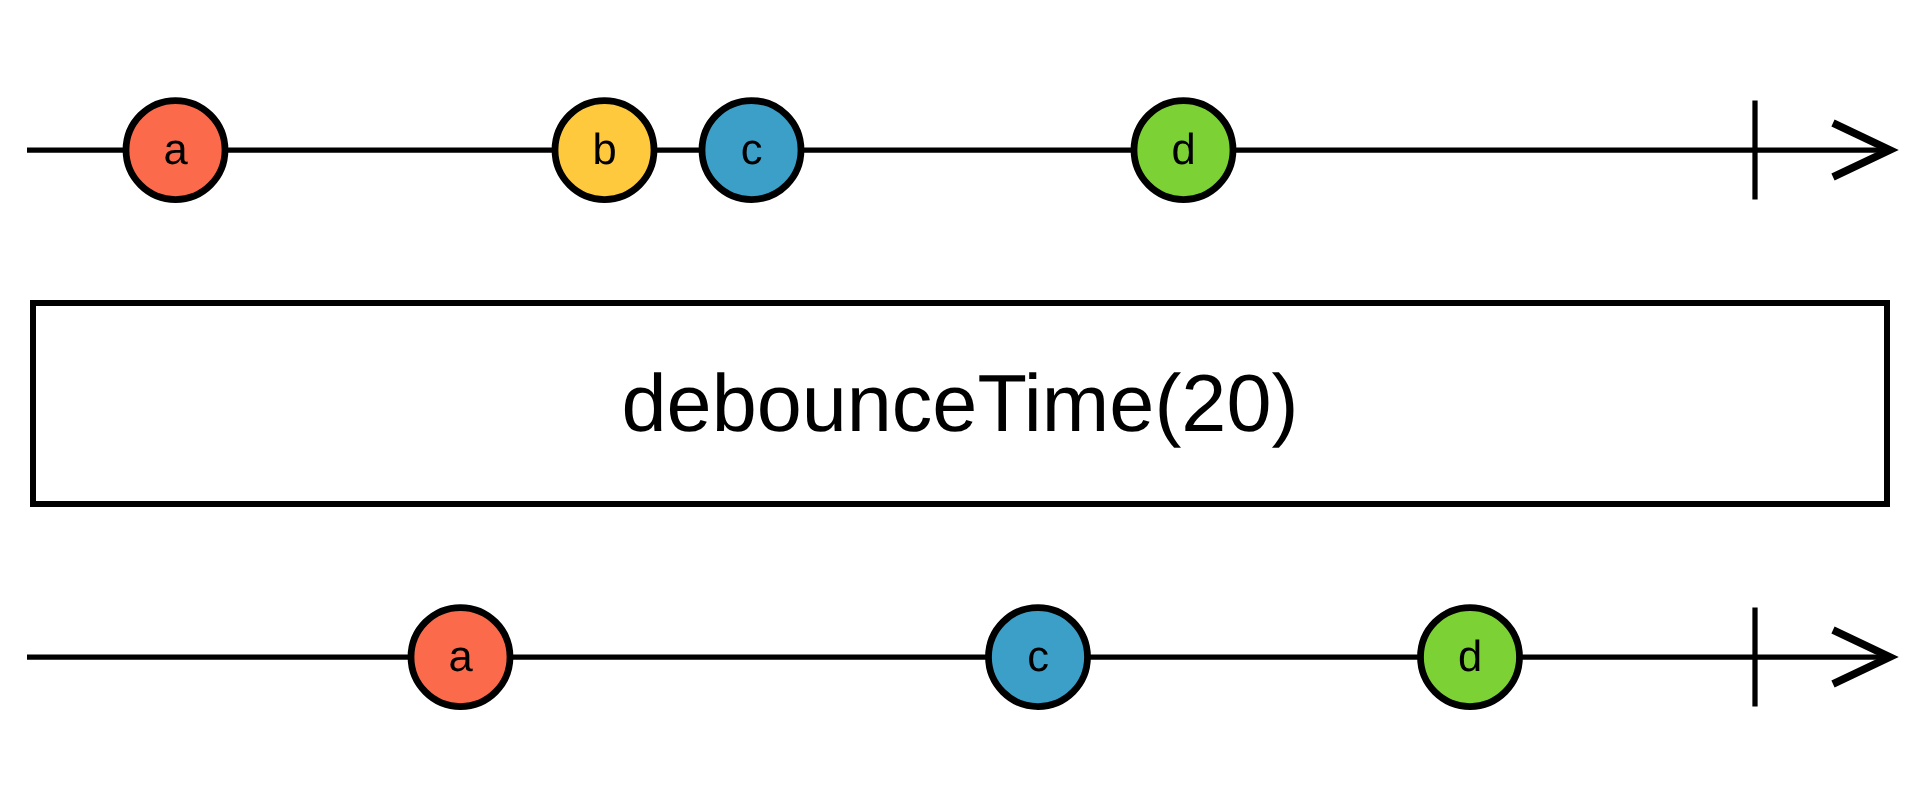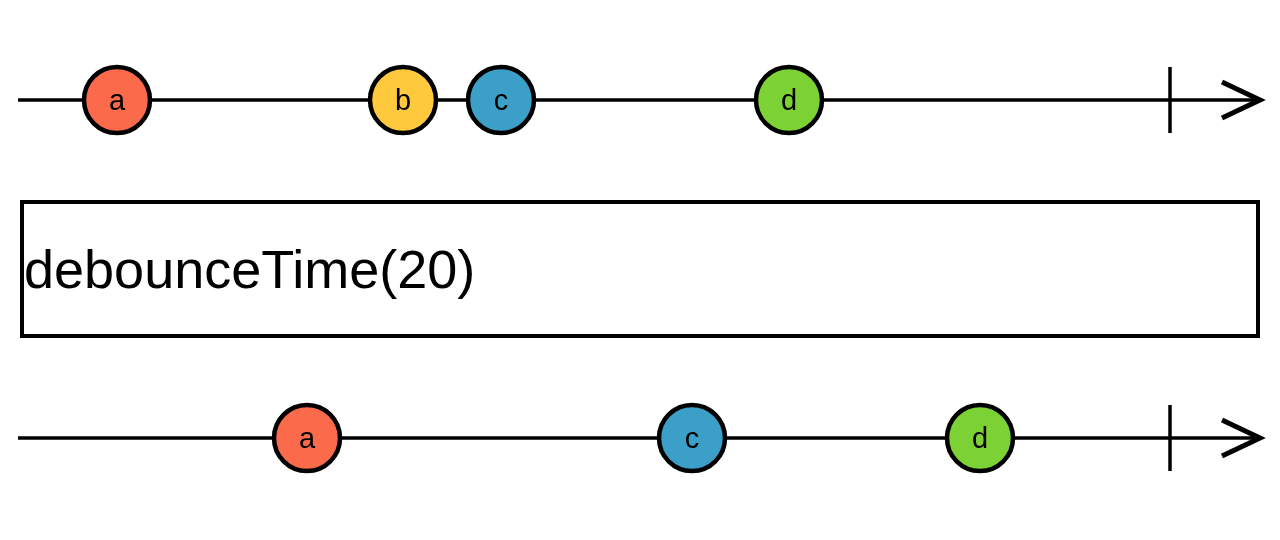--- a/index.html
+++ b/index.html
@@ -21,21 +21,21 @@
     position: absolute;
     left: 20px;
     top: 200px;
     width: 1240px;
     height: 138px;
     box-sizing: border-box;
     border: 4px solid #000000;
     background: #ffffff;
     display: flex;
     align-items: center;
-    justify-content: flex-start;
+    justify-content: center;
   }
   .operator-box span {
     font-family: "Liberation Sans", sans-serif;
     font-size: 54px;
     color: #000000;
     letter-spacing: 0px;
     white-space: nowrap;
   }
 </style>
 </head>

